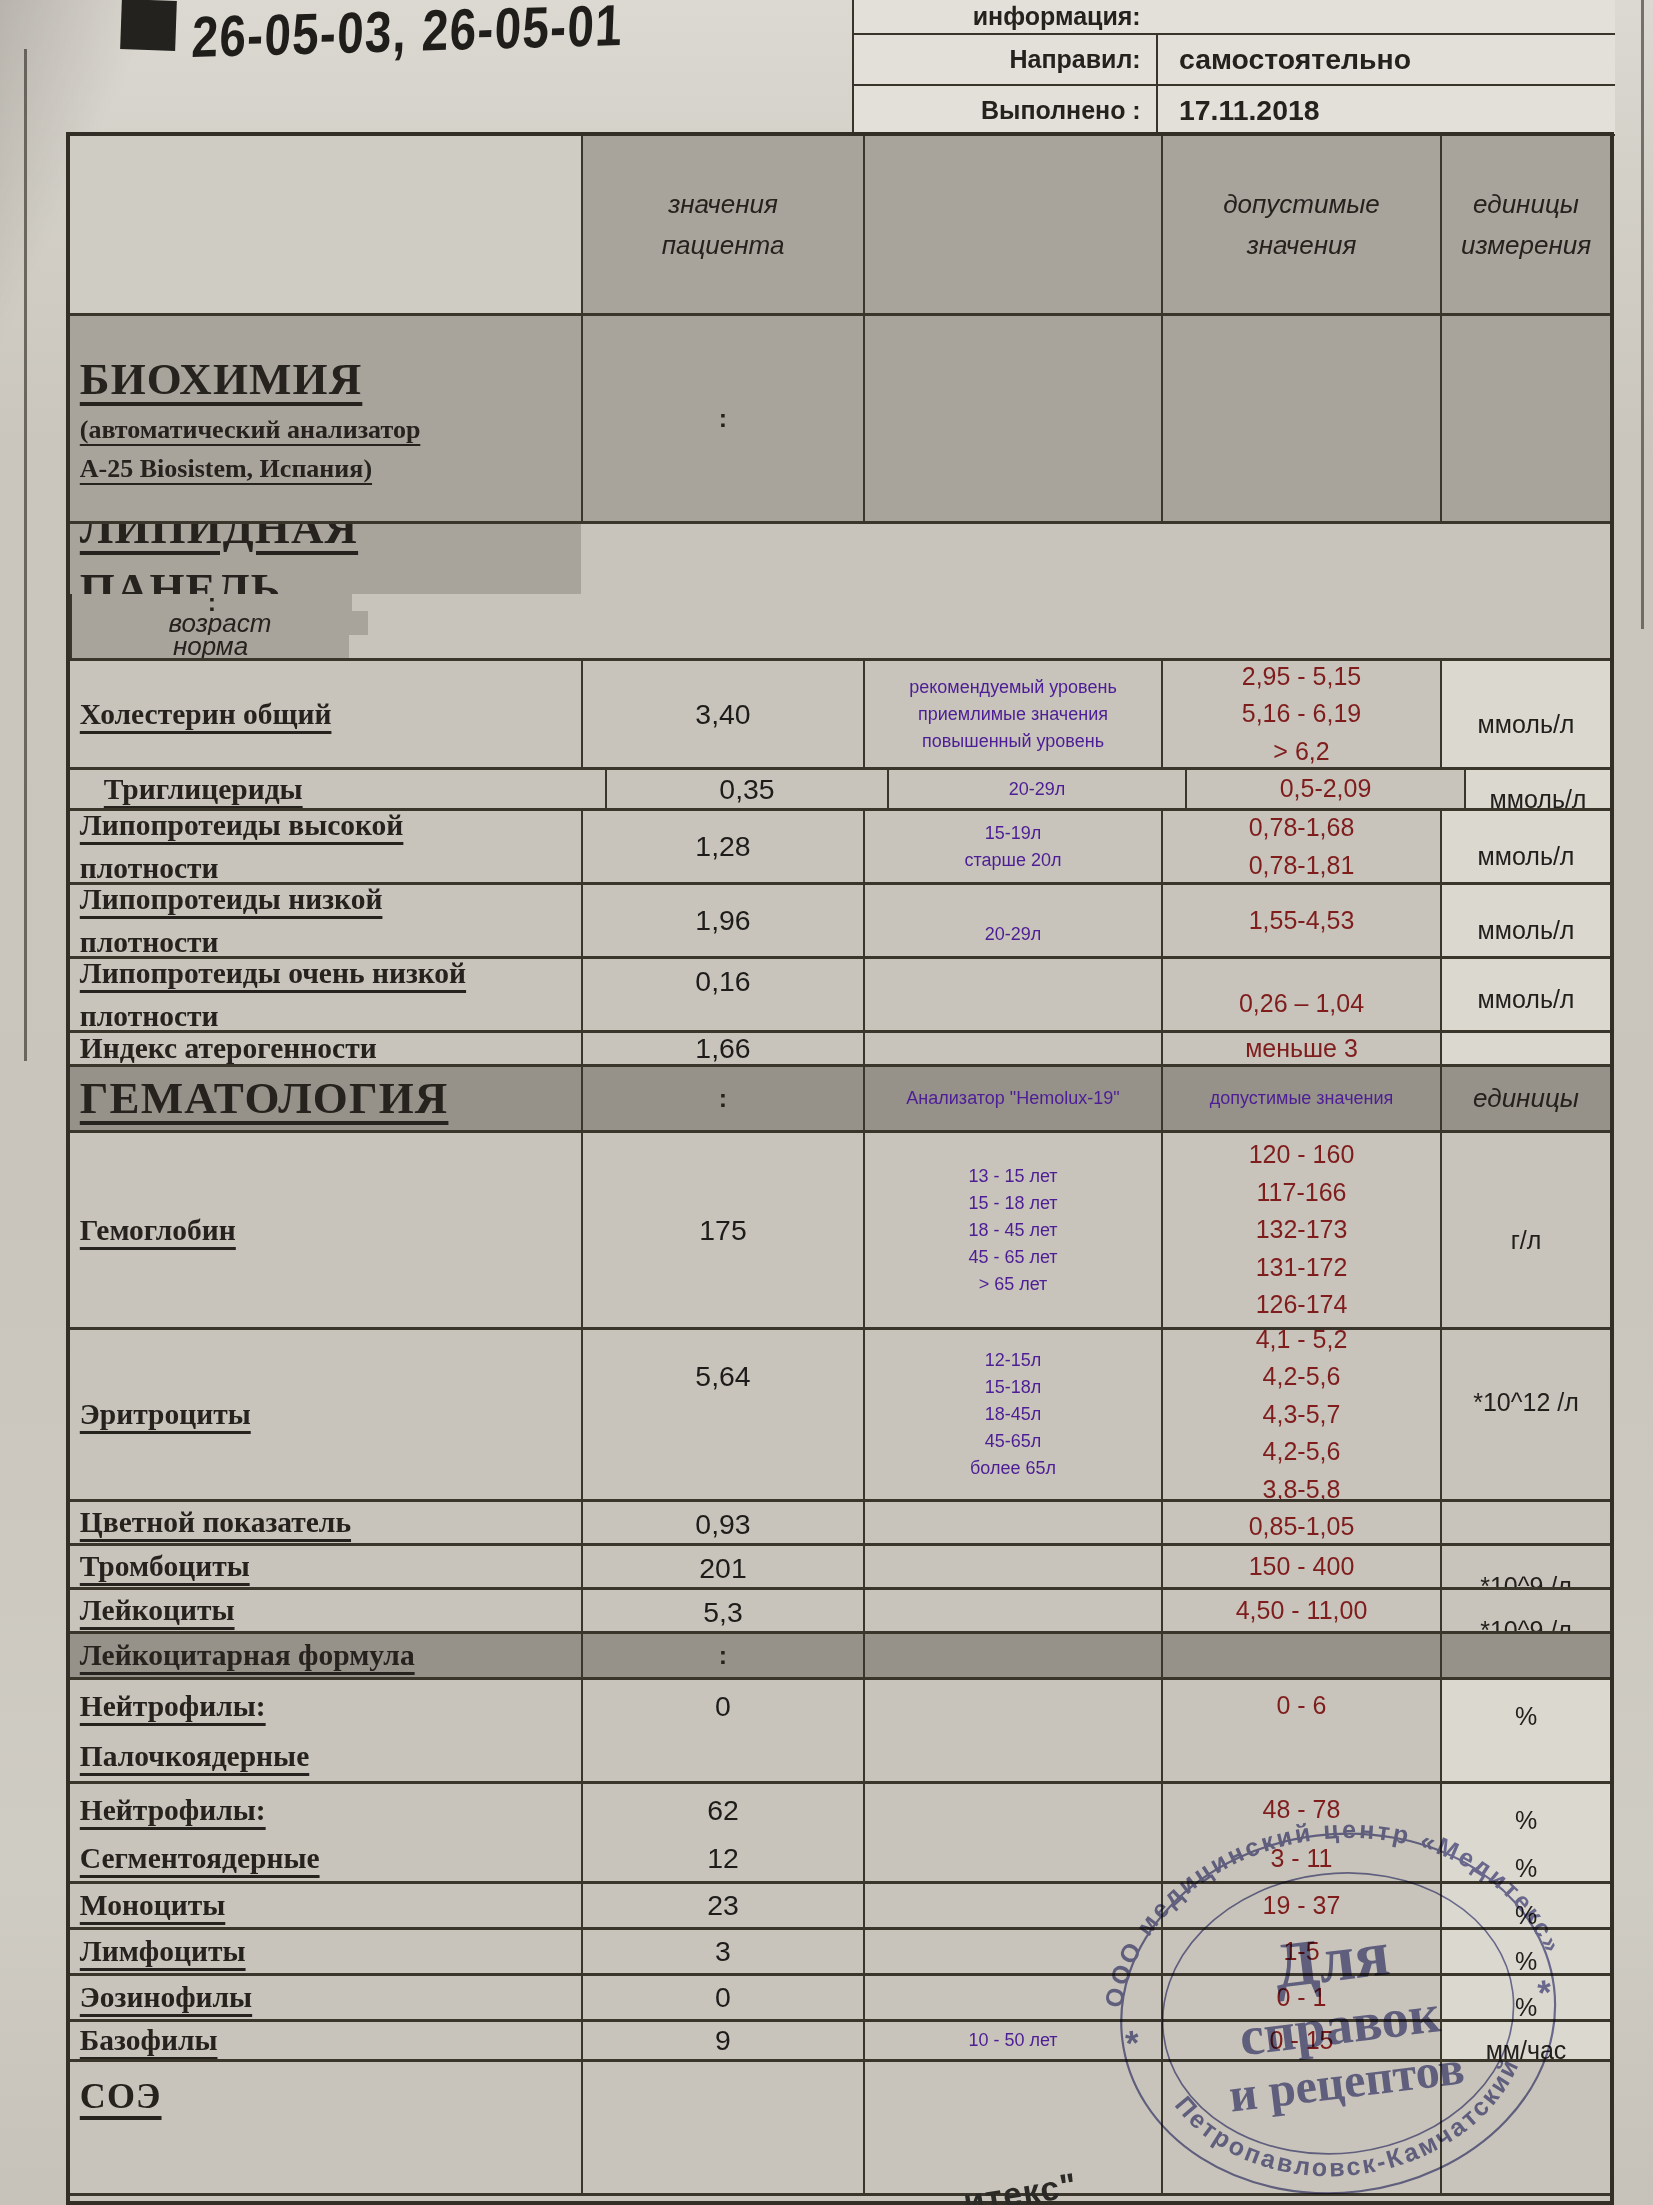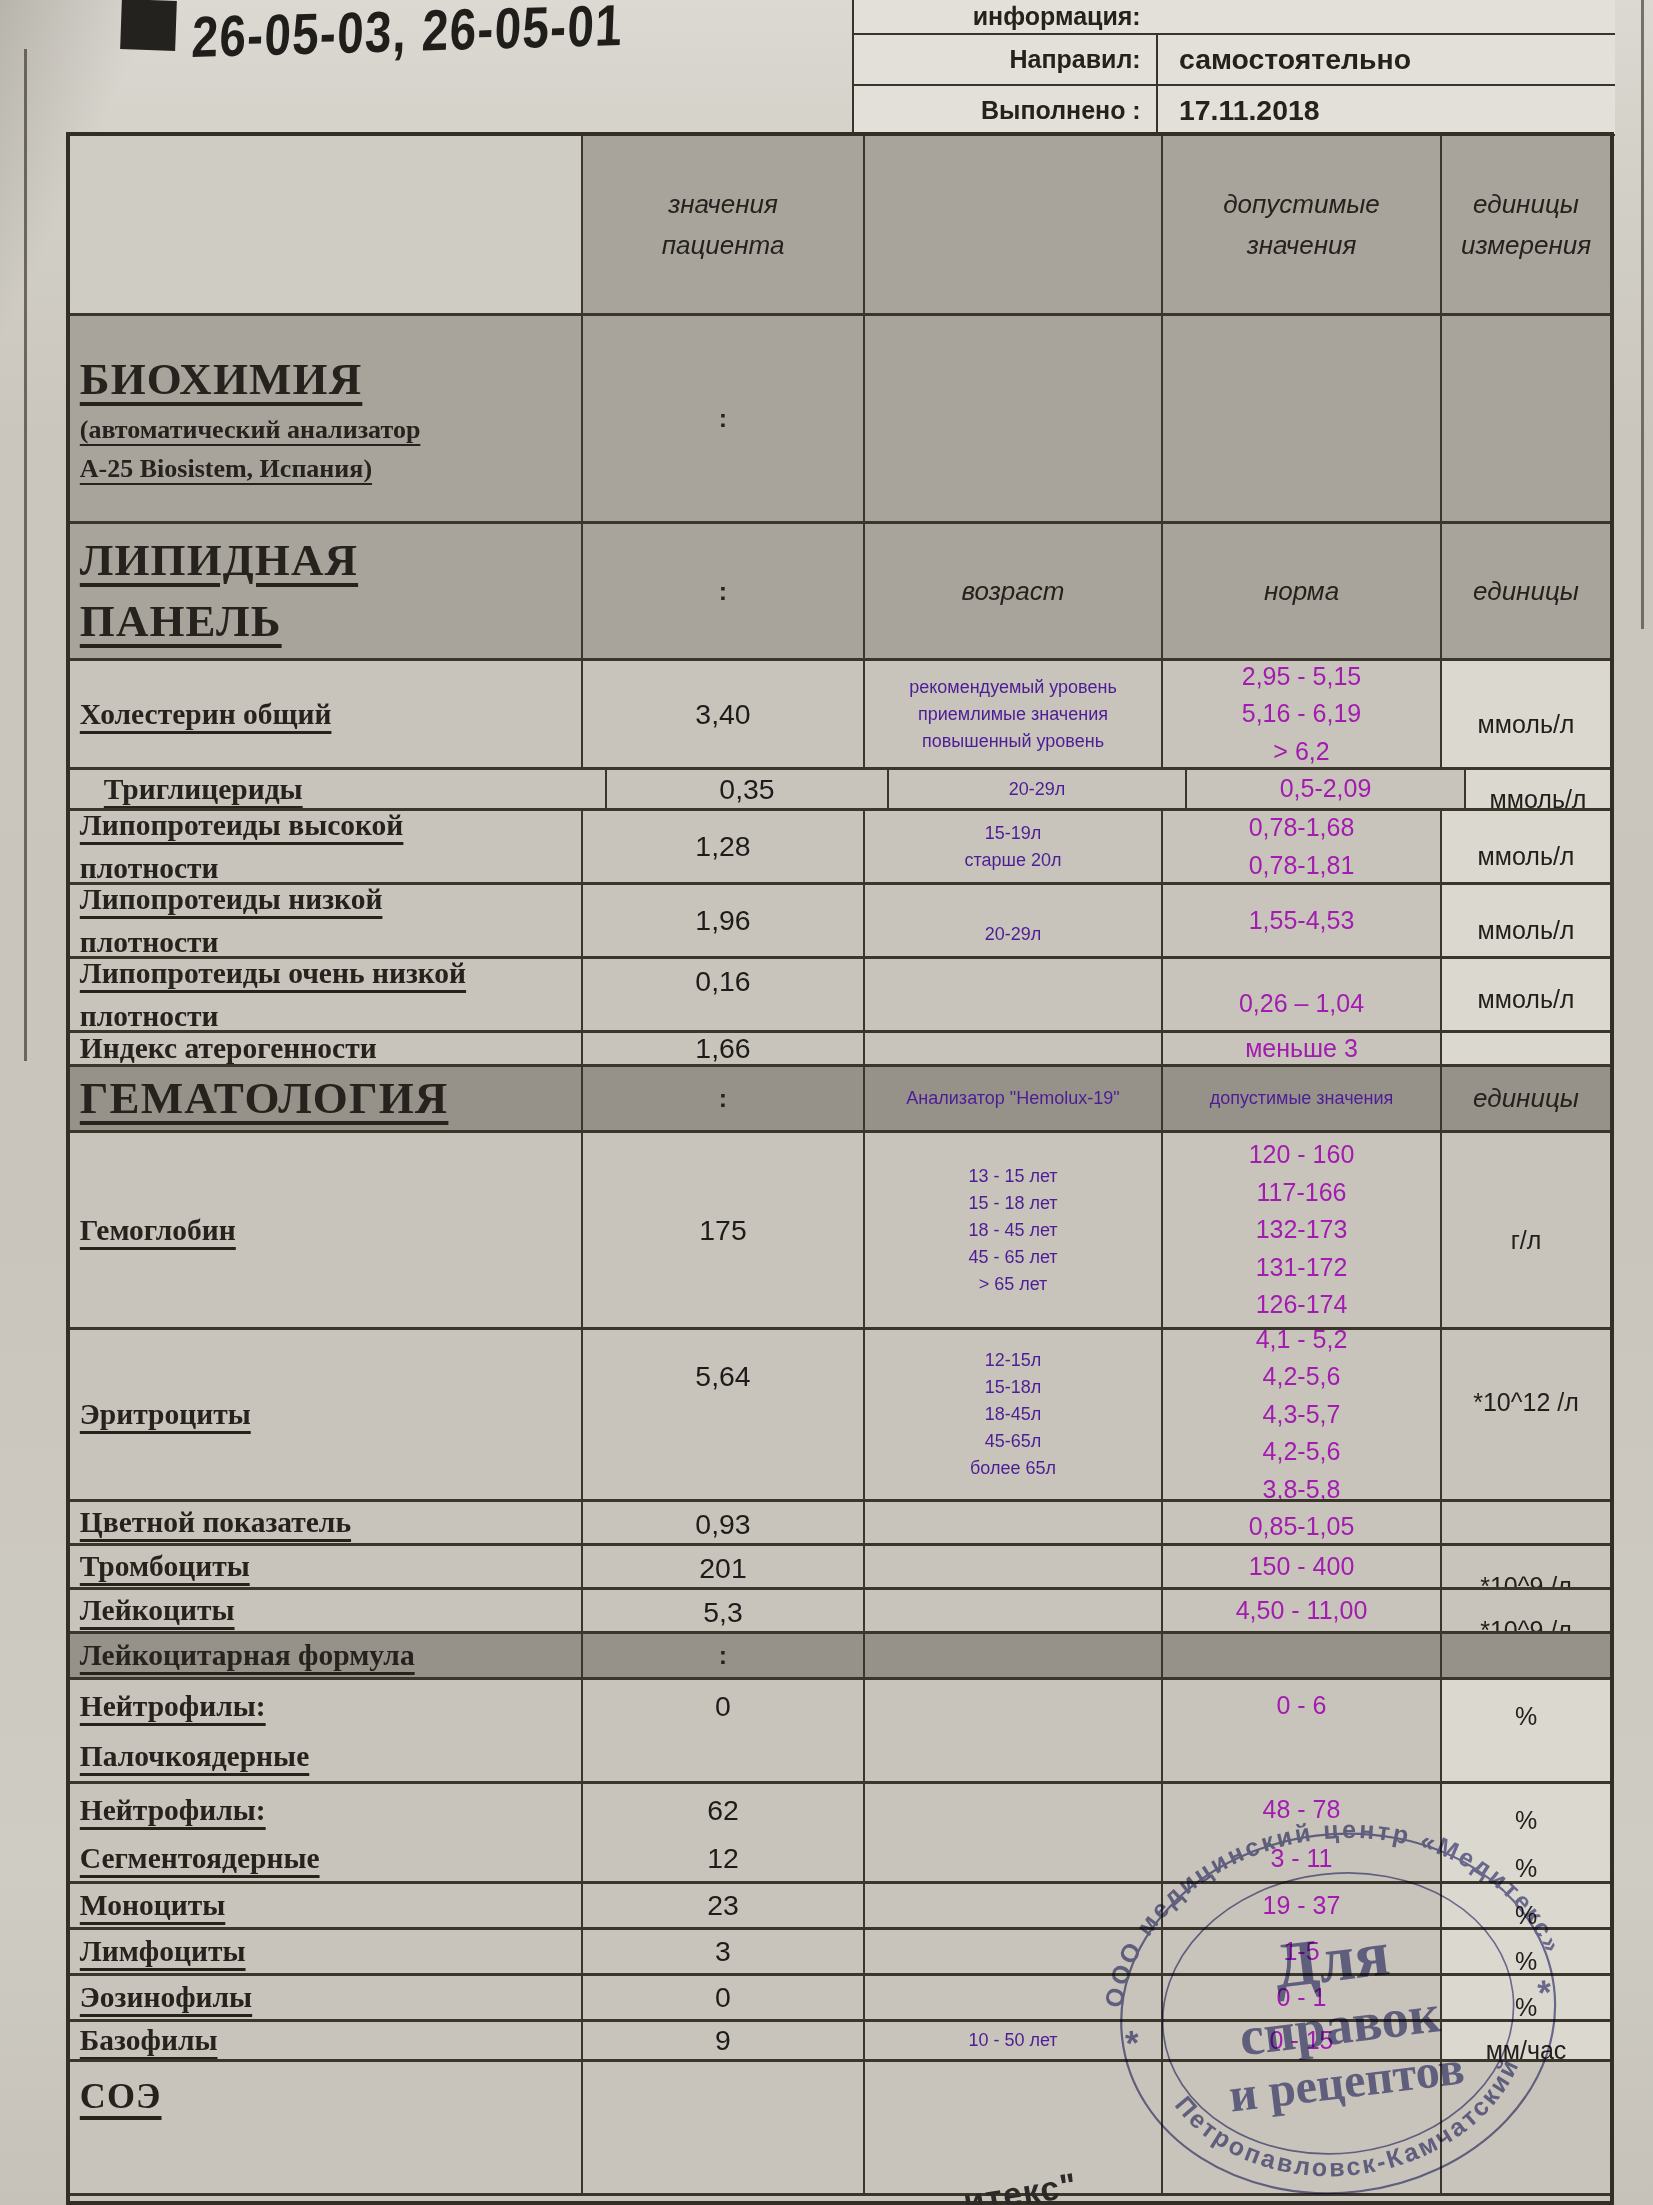--- a/index.html
+++ b/index.html
@@ -39,38 +39,38 @@
   .c3{width:298px;border-left:2.7px solid #3a362c;align-items:center;}
   .c4{width:279px;border-left:2.7px solid #3a362c;align-items:center;}
   .c5{flex:1;border-left:2.7px solid #3a362c;align-items:center;}
   .gray  .c1,.gray  .c2,.gray  .c3,.gray  .c4,.gray  .c5{background:#a8a49c;}
   .gray2 .c1,.gray2 .c2,.gray2 .c3,.gray2 .c4,.gray2 .c5{background:#96928a;}
   .hdr .c1{background:#cfccc4;}
   .hdr .c2,.hdr .c3,.hdr .c4,.hdr .c5{background:#a8a49c;}
   .lightu{background:#dbd8d0 !important;}
 
   
-  .hr0{height:180px;}.h1{height:208px;}.h2{height:137px;}.h3{height:109px;}.h4{height:41px;padding-left:24px;}
+  .hr0{height:180px;}.h1{height:208px;}.h2{height:137px;flex-direction:column;}.h3{height:109px;}.h4{height:41px;padding-left:24px;}
   .h5{height:74px;}.h6{height:74px;}.h7{height:74px;}.h8{height:34px;}.h9{height:66px;}
   .h10{height:197px;}.h11{height:172px;}.h12{height:44px;}.h13{height:44px;}.h14{height:44px;}
   .h15{height:46px;}.h16{height:52px;}.h17{height:52px;}.h18{height:52px;}.h19{height:48px;}
   .h20{height:46px;}.h21{height:46px;}.h22{height:46px;}.h23{height:40px;}.h24{height:134px;justify-content:flex-start;}
 
   
   .param{font-family:"Liberation Serif",serif;font-weight:bold;font-size:29.5px;color:#26231f;
     text-decoration:underline;text-decoration-thickness:2.7px;text-underline-offset:6.6px;line-height:1.45;}
   .param-big{font-family:"Liberation Serif",serif;font-weight:bold;font-size:45px;letter-spacing:1.1px;color:#26231f;
     text-decoration:underline;text-decoration-thickness:3.8px;text-underline-offset:7.7px;line-height:1.35;}
   .param-sub{font-family:"Liberation Serif",serif;font-weight:bold;font-size:26px;color:#26231f;
     text-decoration:underline;text-decoration-thickness:2.2px;text-underline-offset:5.5px;line-height:1.5;}
   .val{font-size:28.4px;font-weight:500;color:#1d1c1a;}
   .colon{font-size:25px;font-weight:bold;align-self:center;}
   .ital{font-style:italic;font-size:26px;line-height:1.55;text-align:center;}
   .small{font-size:18px;line-height:1.5;text-align:center;color:#4c1d95;}
-  .norm{font-size:25px;line-height:1.5;text-align:center;color:#a21caf;}
+  .norm{font-size:25px;line-height:1.5;text-align:center;color:#7f1d1d;}
   .unit{font-size:25px;color:#22201c;margin-top:20px;}
   .vend{justify-content:flex-end;padding-bottom:7.7px;}
   .vtop{justify-content:flex-start;padding-top:5.5px;}
 
   
   .stamp{position:absolute;left:1086px;top:1784px;width:503px;height:448px;transform:rotate(-7deg);
     opacity:.82;mix-blend-mode:multiply;pointer-events:none;}
   .stamp .ring{fill:none;stroke:#5c5c97;stroke-width:4px;}
   .stamp .ring-inner{stroke-width:3px;}
   .ring-text{fill:#5c5c97;font-family:"Liberation Sans",sans-serif;font-weight:bold;font-size:46px;letter-spacing:5px;}

